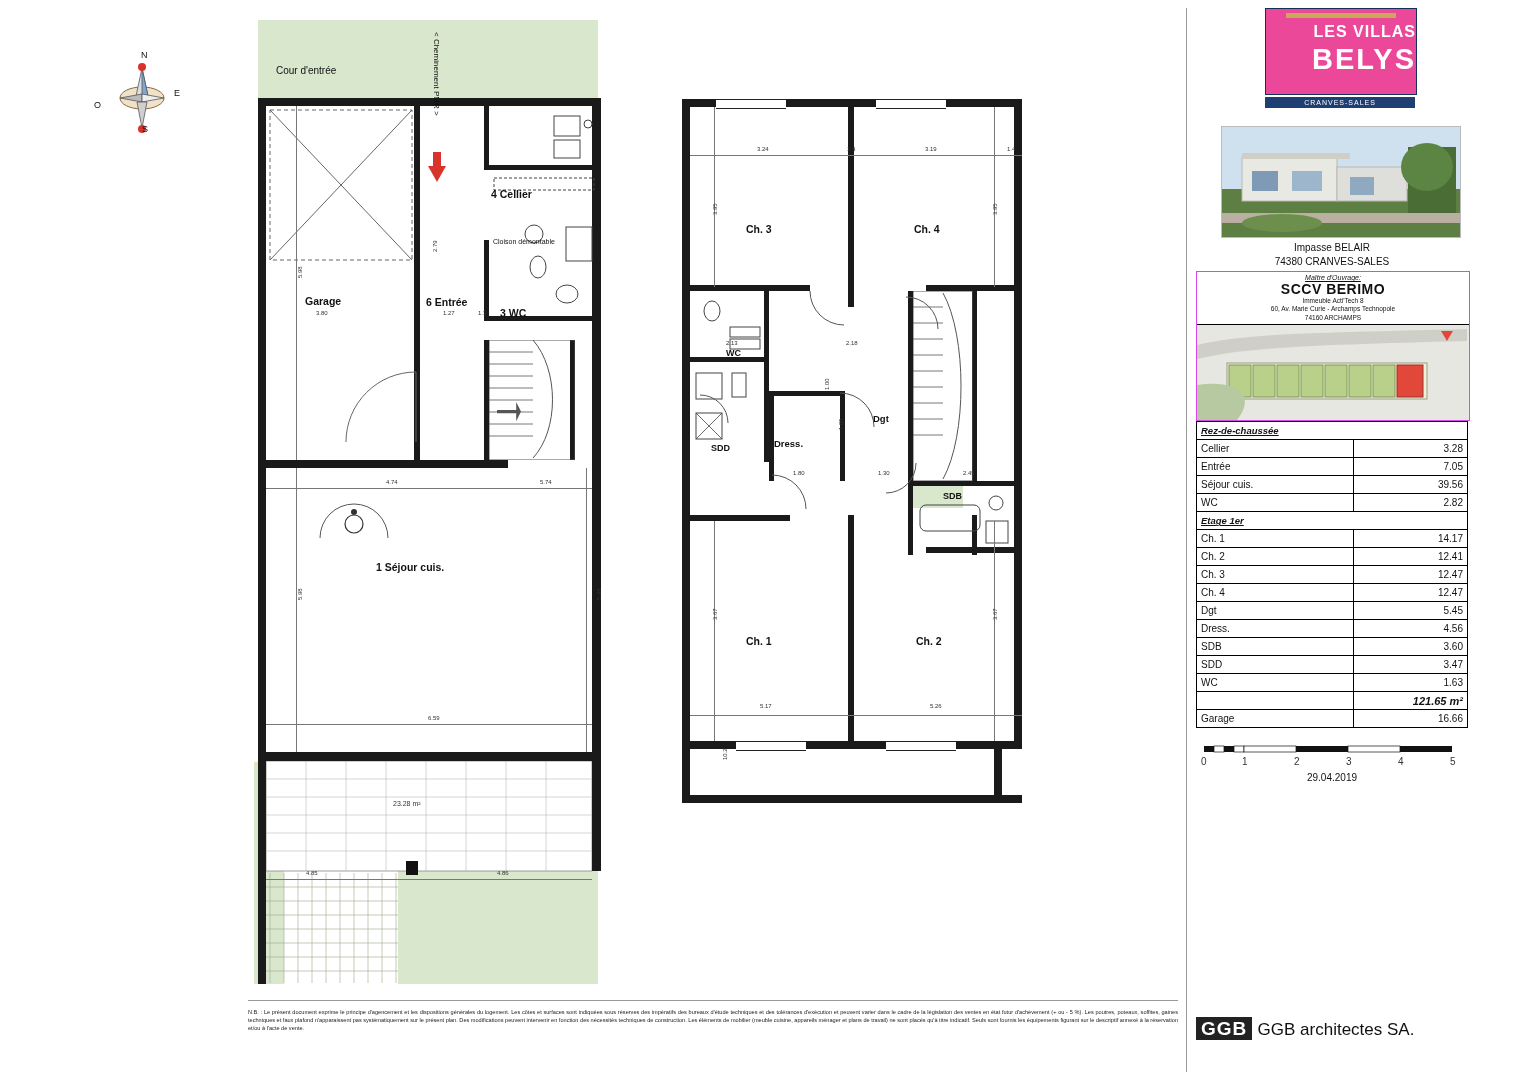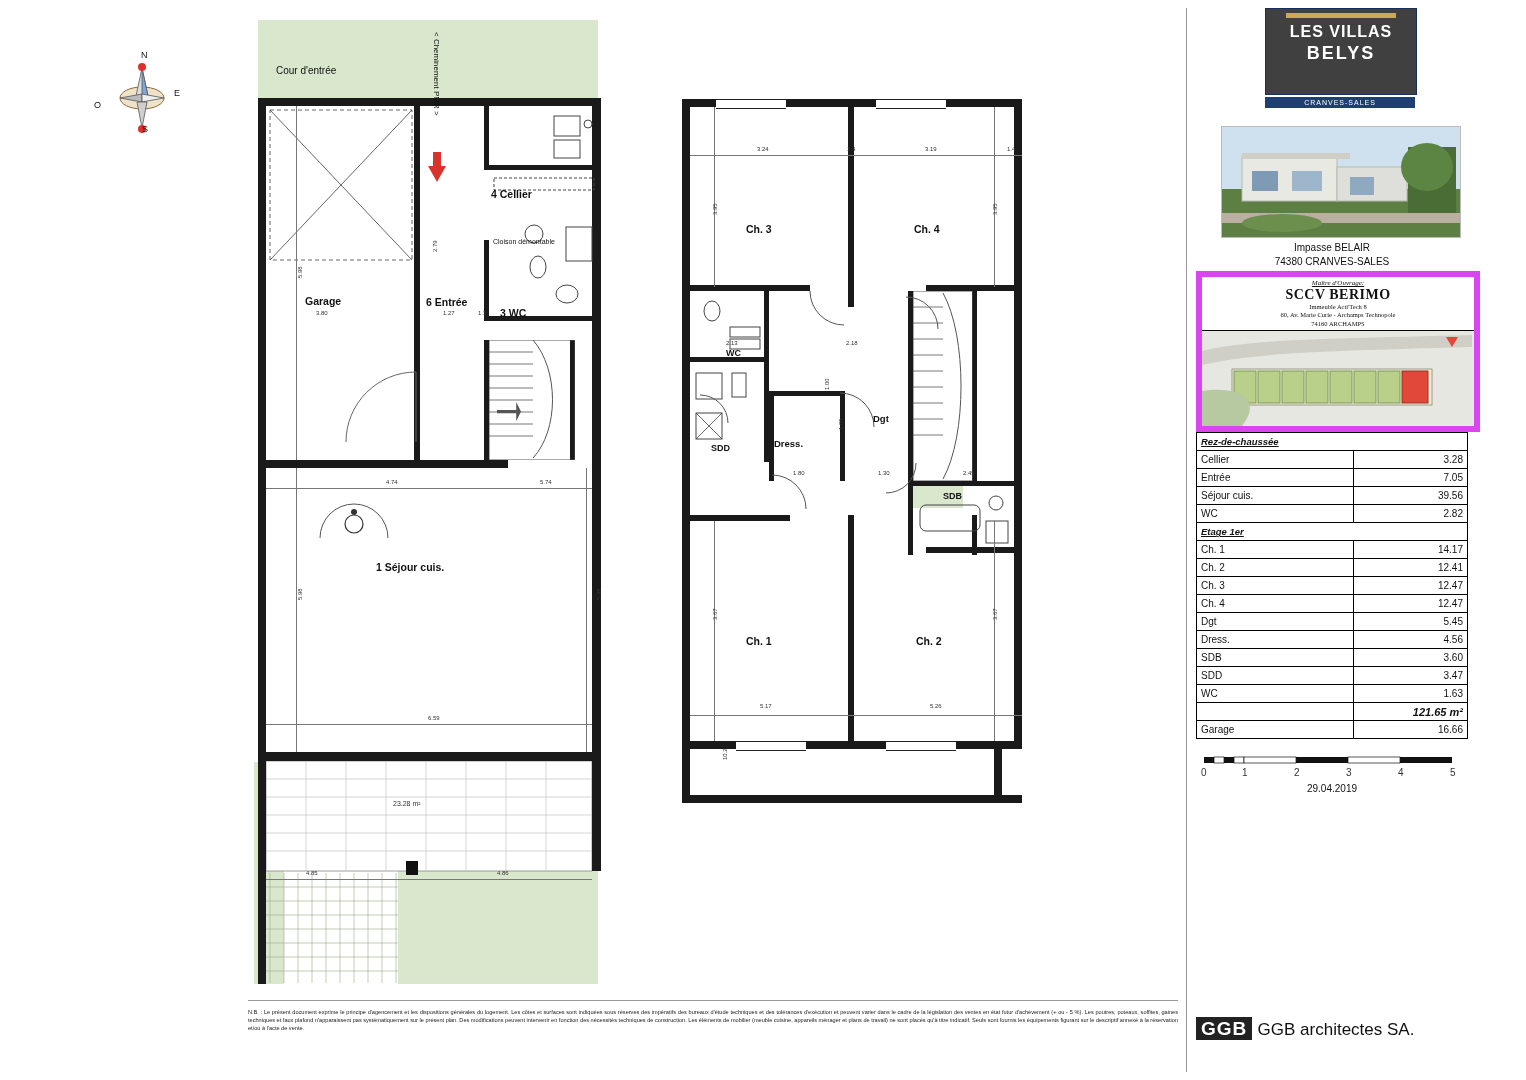--- a/index.html
+++ b/index.html
@@ -16,29 +16,29 @@
   .thin{position:absolute;background:#555;}
   .green{position:absolute;background:#d9e7cd;}
   .lbl{position:absolute;font-size:10px;color:#111;white-space:nowrap;}
   .lbl-b{position:absolute;font-size:10.5px;font-weight:bold;color:#111;white-space:nowrap;}
   .dim{position:absolute;font-size:6px;color:#333;white-space:nowrap;}
   .dimv{position:absolute;font-size:6px;color:#333;white-space:nowrap;transform:rotate(-90deg);transform-origin:left top;}
   .dline{position:absolute;background:#777;height:1px;}
   .dlinev{position:absolute;background:#777;width:1px;}
   
   #rightpanel{position:absolute;left:1196px;top:8px;width:290px;}
-  .logo-box{width:150px;height:85px;background:#404040;color:#fff;text-align:center;
+  .logo-box{width:150px;height:85px;background:#ec4899;color:#fff;text-align:right;
             position:relative;border:1px solid #16305c;}
   .logo-box .l1{font-size:16px;font-weight:bold;letter-spacing:1px;margin-top:14px;}
-  .logo-box .l2{font-size:18px;font-weight:bold;letter-spacing:2px;margin-top:2px;}
+  .logo-box .l2{font-size:29px;font-weight:bold;letter-spacing:2px;margin-top:2px;}
   .logo-sub{width:150px;background:#1f3f73;color:#fff;font-size:7px;text-align:center;
             padding:2px 0;letter-spacing:1px;margin-top:2px;}
   .photo{width:238px;height:110px;position:relative;overflow:hidden;border:1px solid #bbb;}
   .addr{font-size:10px;text-align:center;line-height:1.35;margin-top:3px;}
-  .mo-box{border:6px solid #d946ef;width:272px;font-family:Liberation Serif, serif;}
+  .mo-box{border:1px solid #d946ef;width:272px;}
   .mo-label{font-size:7px;text-align:center;text-decoration:underline;font-style:italic;padding-top:2px;}
   .mo-name{font-size:14px;font-weight:bold;text-align:center;letter-spacing:.5px;}
   .mo-addr{font-size:6.5px;text-align:center;line-height:1.3;padding-bottom:2px;}
   .sitemap{height:95px;position:relative;border-top:1px solid #000;background:#e8e8e4;overflow:hidden;}
   .villa-title{font-size:16px;font-weight:bold;color:#3f7a2e;padding:4px 0 2px 10px;}
   table.area{border-collapse:collapse;width:272px;font-size:10px;}
   table.area td{border:1px solid #000;padding:1px 4px;height:15px;}
   td.sect{border:none;font-style:italic;font-weight:bold;font-size:9.5px;text-decoration:underline;}
   td.blank{border:none;}
   td.nm{width:120px;}

